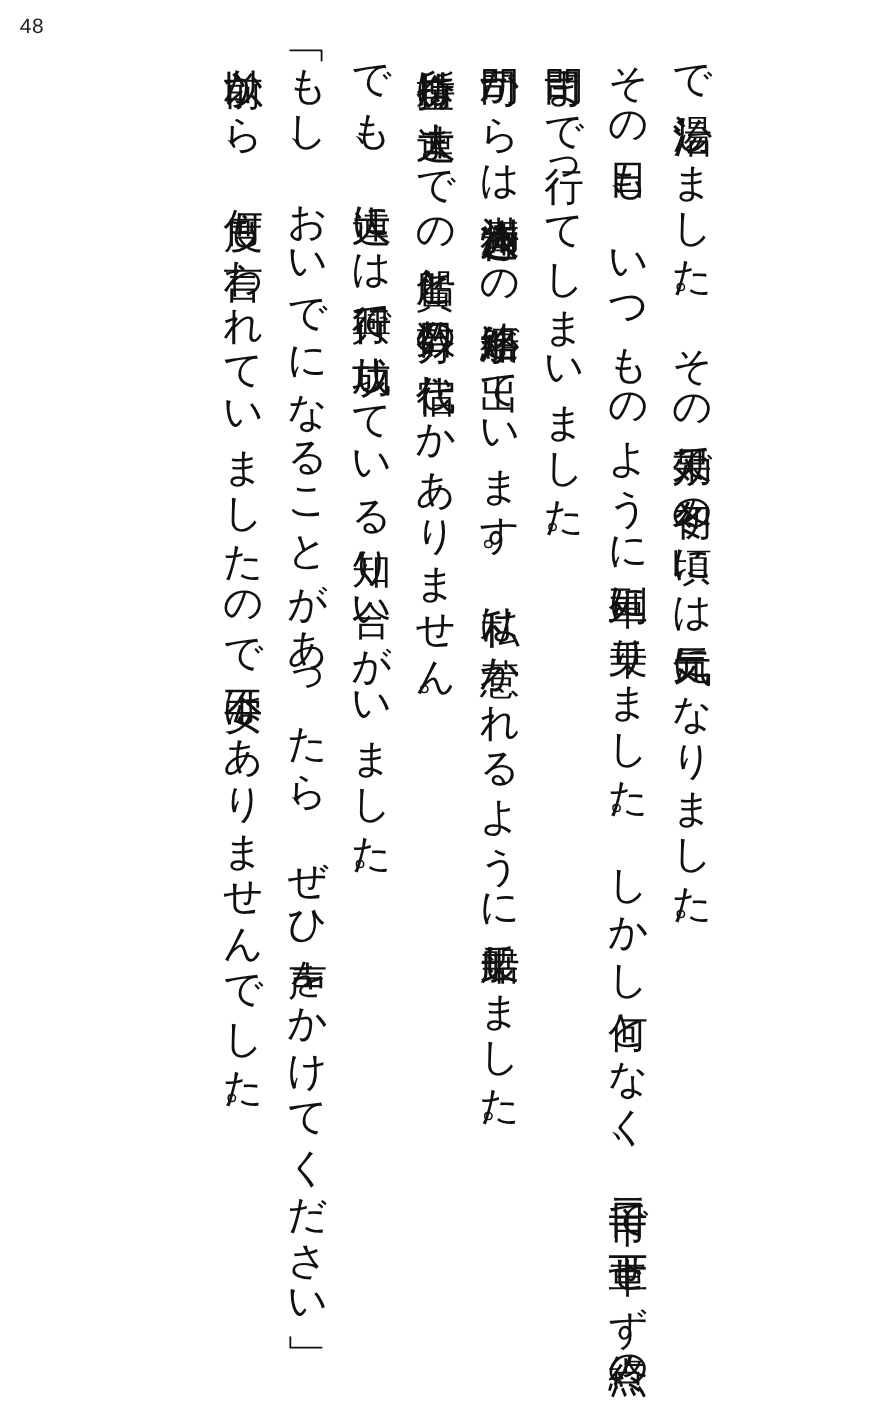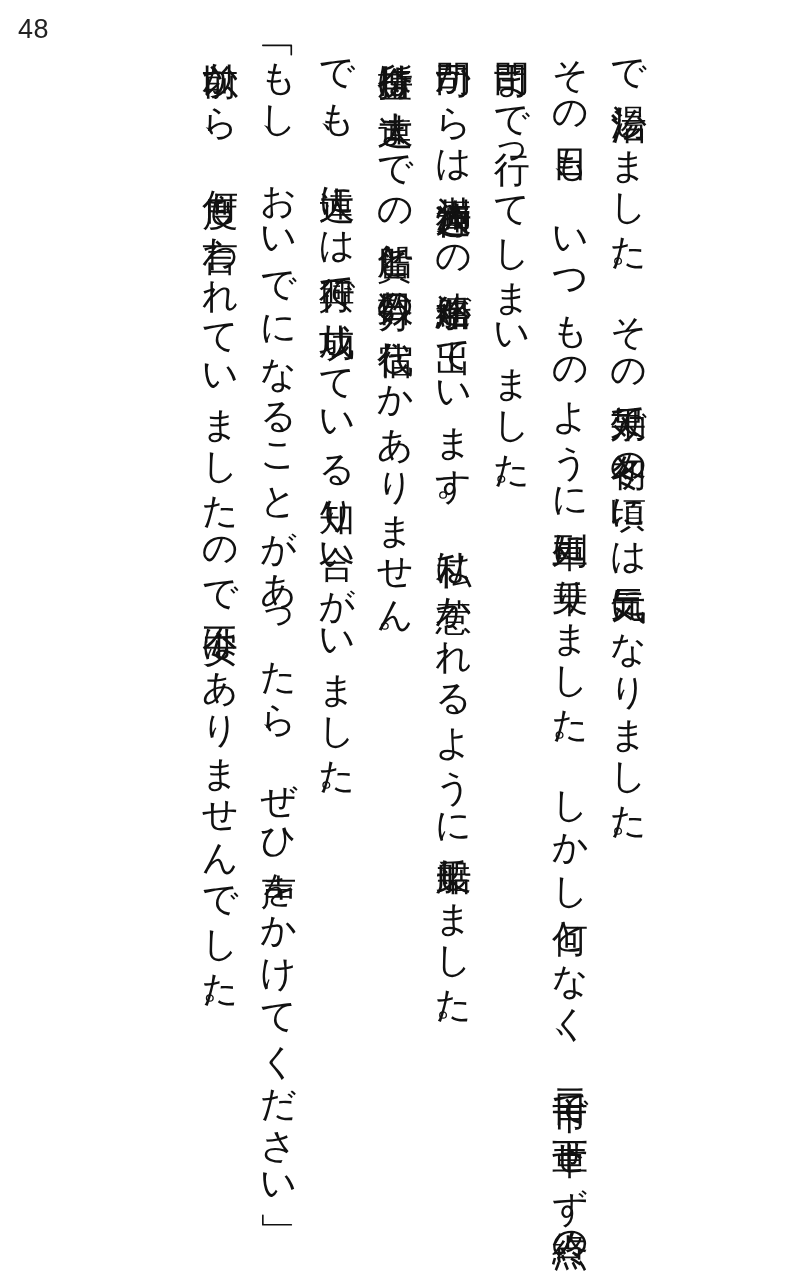--- a/index.html
+++ b/index.html
@@ -14,21 +14,21 @@
     background: #ffffff;
     overflow: hidden;
     font-family: "DejaVu Serif", "Liberation Serif", serif;
     color: #111111;
   }
   .page-number {
     position: absolute;
     top: 14px;
     left: 18px;
     font-family: "Liberation Sans", sans-serif;
-    font-size: 27px;
+    font-size: 19px;
     color: #222222;
     letter-spacing: 0.5px;
   }
   .vtext {
     position: absolute;
     top: 34px;
     right: 26px;
     height: 1216px;
     width: 742px;
     writing-mode: vertical-rl;

